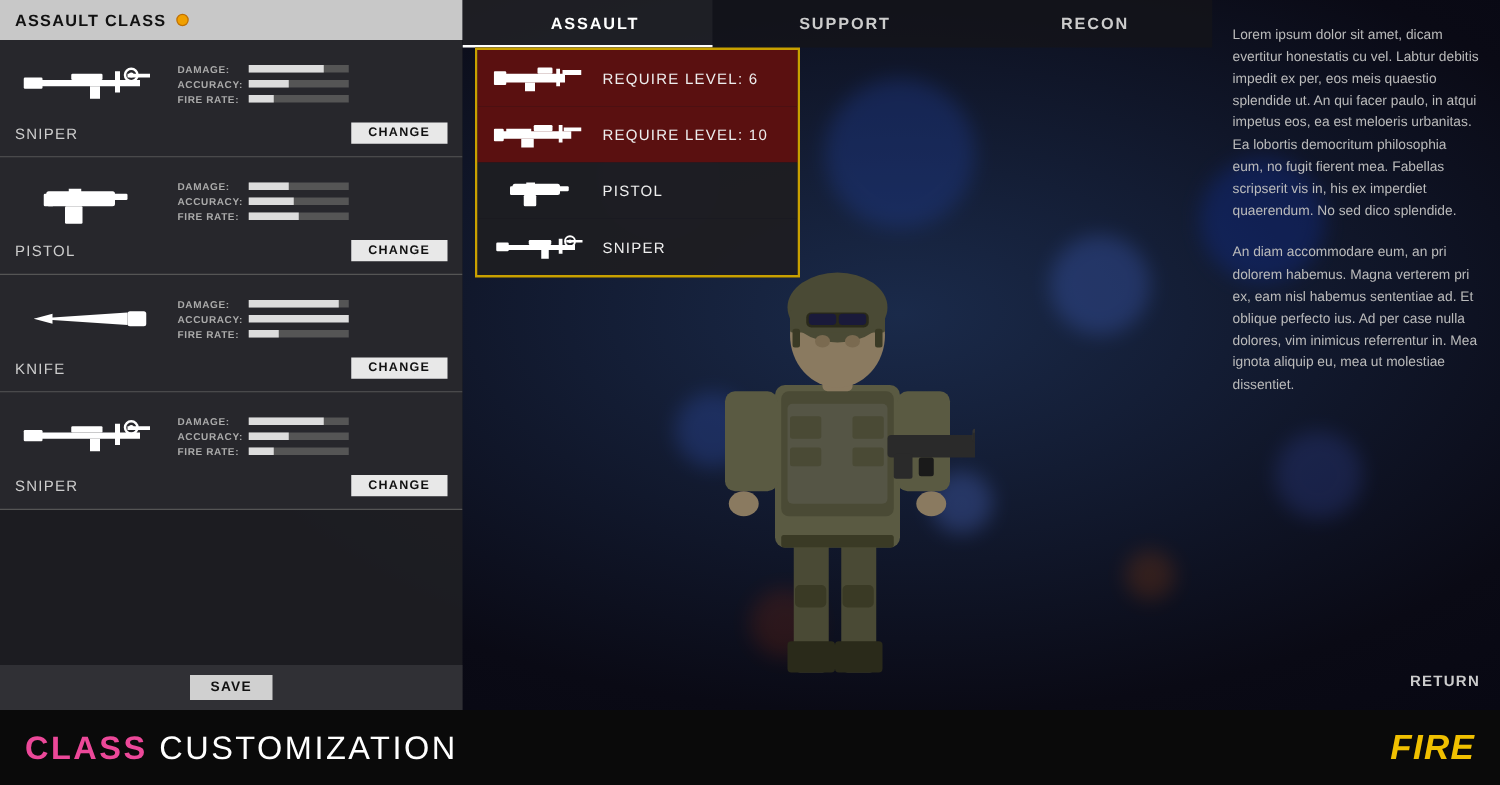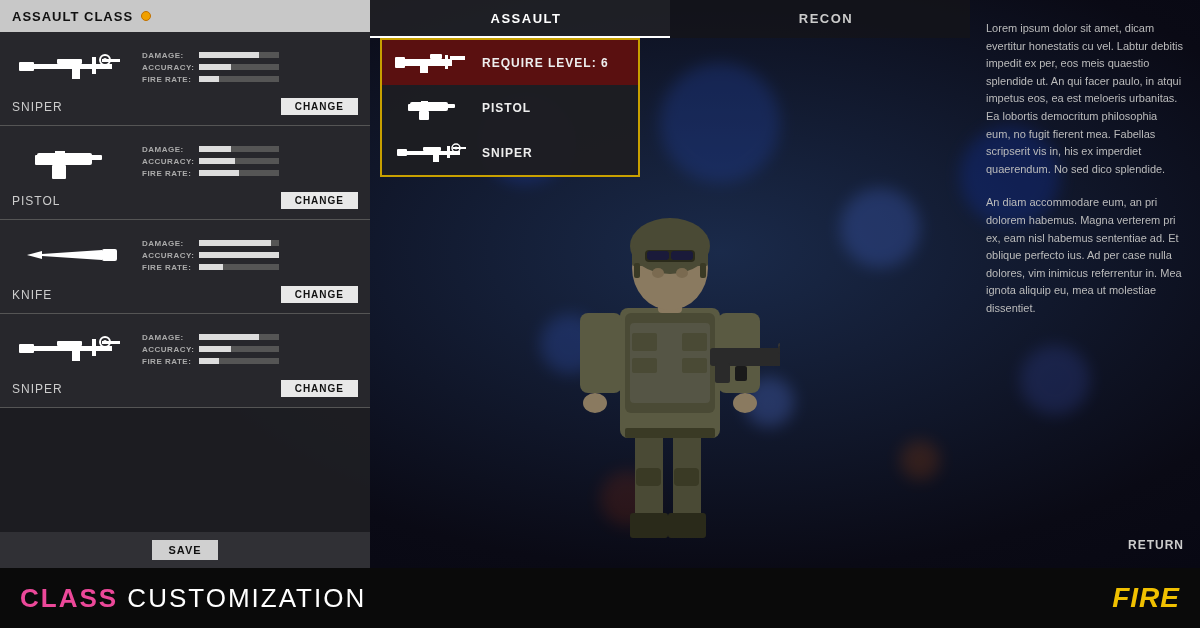--- a/index.html
+++ b/index.html
@@ -286,21 +286,21 @@
       align-items: center;
       justify-content: center;
     }
     .weapon-option-icon svg {
       width: 75px;
       height: 28px;
       filter: brightness(0) invert(1);
     }
     .weapon-option-label {
       font-size: 12px;
-      font-weight: 700;
+      font-weight: 400;
       color: #eee;
       text-transform: uppercase;
       letter-spacing: 1px;
     }
 
     
     .soldier-area {
       flex: 1;
       display: flex;
       align-items: flex-end;
@@ -534,39 +534,54 @@
 
     <div class="save-bar">
       <button class="save-btn">SAVE</button>
     </div>
   </div>
 
   <div class="center-panel">
 
     <div class="tab-bar">
       <div class="tab active">ASSAULT</div>
+      <div class="tab">SUPPORT</div>
       <div class="tab">RECON</div>
     </div>
 
     <div class="weapon-select-panel">
 
       <div class="weapon-option locked">
         <div class="weapon-option-icon">
           <svg viewBox="0 0 75 28">
             <rect x="2" y="10" width="55" height="7" fill="white"></rect>
             <rect x="50" y="6" width="3" height="14" fill="white"></rect>
             <rect x="55" y="7" width="15" height="4" fill="white"></rect>
             <rect x="0" y="8" width="10" height="11" rx="1" fill="white"></rect>
             <rect x="25" y="17" width="8" height="7" fill="white"></rect>
             <rect x="35" y="5" width="12" height="5" rx="1" fill="white"></rect>
           </svg>
         </div>
         <span class="weapon-option-label">REQUIRE LEVEL: 6</span>
       </div>
 
+      <div class="weapon-option locked">
+        <div class="weapon-option-icon">
+          <svg viewBox="0 0 75 28">
+            <rect x="2" y="11" width="60" height="6" fill="white"></rect>
+            <rect x="52" y="6" width="3" height="14" fill="white"></rect>
+            <rect x="56" y="8" width="14" height="3" fill="white"></rect>
+            <rect x="0" y="9" width="8" height="10" rx="1" fill="white"></rect>
+            <rect x="22" y="17" width="10" height="7" fill="white"></rect>
+            <rect x="32" y="6" width="15" height="5" rx="1" fill="white"></rect>
+            <rect x="10" y="9" width="20" height="3" fill="#888"></rect>
+          </svg>
+        </div>
+        <span class="weapon-option-label">REQUIRE LEVEL: 10</span>
+      </div>
 
       <div class="weapon-option normal">
         <div class="weapon-option-icon">
           <svg viewBox="0 0 75 28">
             <rect x="15" y="8" width="38" height="9" rx="2" fill="white"></rect>
             <rect x="24" y="17" width="10" height="9" rx="1" fill="white"></rect>
             <rect x="45" y="10" width="15" height="4" rx="1" fill="white"></rect>
             <rect x="13" y="10" width="6" height="7" rx="1" fill="white"></rect>
             <rect x="26" y="7" width="7" height="4" fill="white"></rect>
           </svg>

